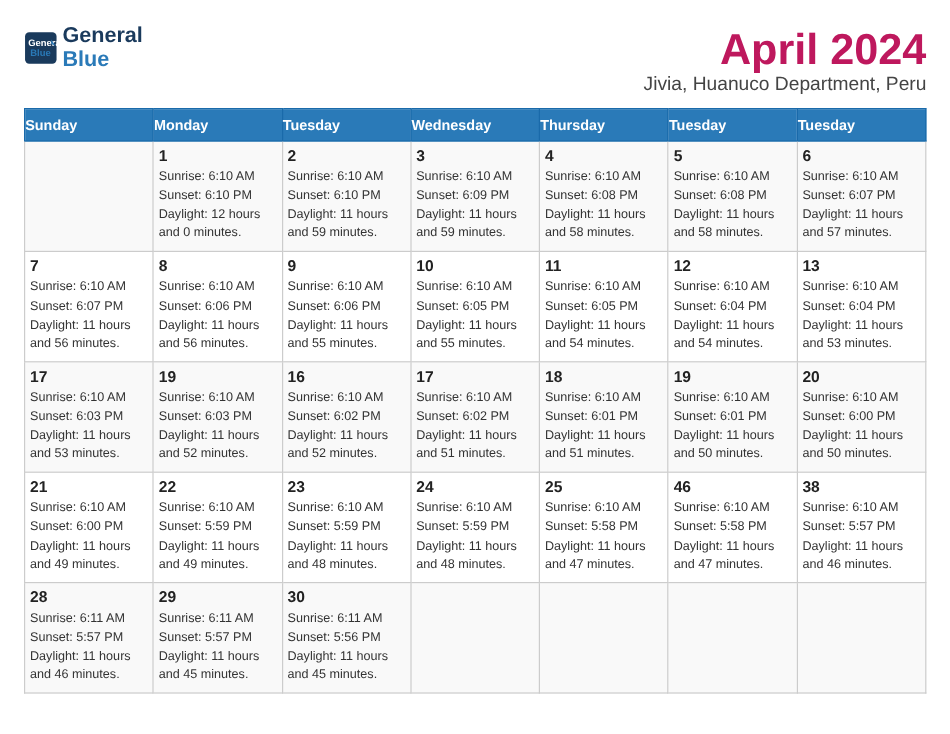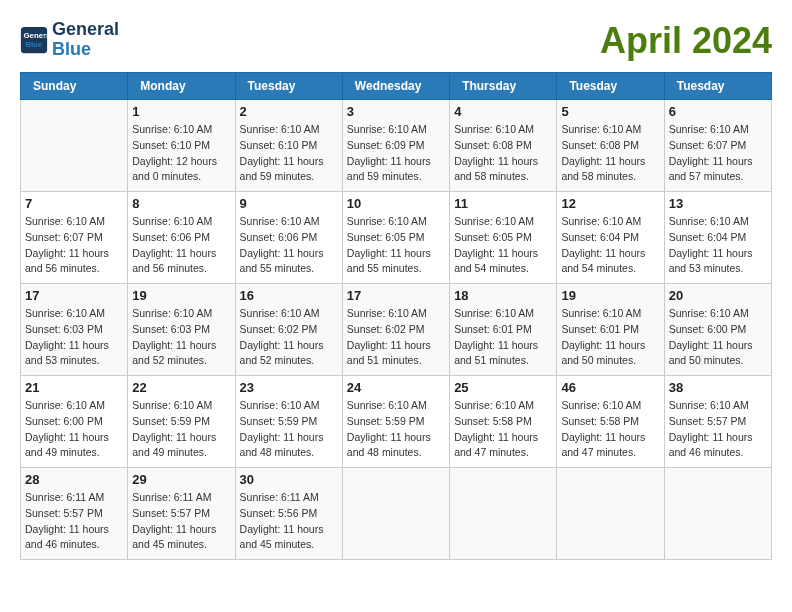--- a/index.html
+++ b/index.html
@@ -32,36 +32,36 @@
       width: 28px;
       height: 28px;
       margin-right: 4px;
     }
     .title-block {
       text-align: right;
     }
     .title-block h1 {
       font-size: 36px;
       font-weight: bold;
-      color: #4d7c0f;
+      color: #be185d;
     }
     .title-block h2 {
       font-size: 16px;
       color: #444;
       font-weight: normal;
     }
     table {
       width: 100%;
       border-collapse: collapse;
       font-size: 11px;
     }
     thead tr th {
       background-color: #2a7ab8;
       color: #fff;
-      padding: 6px 12px;
+      padding: 6px 0;
       text-align: left;
       font-size: 12px;
       font-weight: bold;
       border: 1px solid #1a6aaa;
     }
     tbody tr td {
       border: 1px solid #ccc;
       vertical-align: top;
       padding: 4px 4px 6px 4px;
       background: #fff;
@@ -98,20 +98,21 @@
     </svg>
     <div>
       <div class="logo-text">
         <span style="color:#1a3a5c;">General</span><br>
         <span class="blue">Blue</span>
       </div>
     </div>
   </div>
   <div class="title-block">
     <h1>April 2024</h1>
+    <h2>Jivia, Huanuco Department, Peru</h2>
   </div>
 </div>
 
 <table>
   <thead>
     <tr>
     <th>Sunday</th>
         <th>Monday</th>
         <th>Tuesday</th>
         <th>Wednesday</th>

